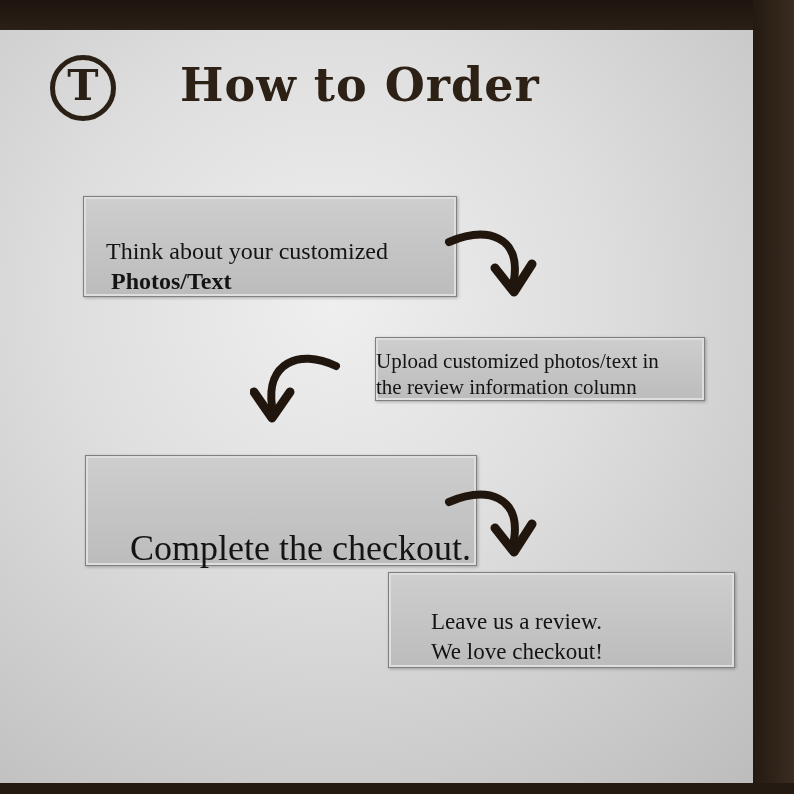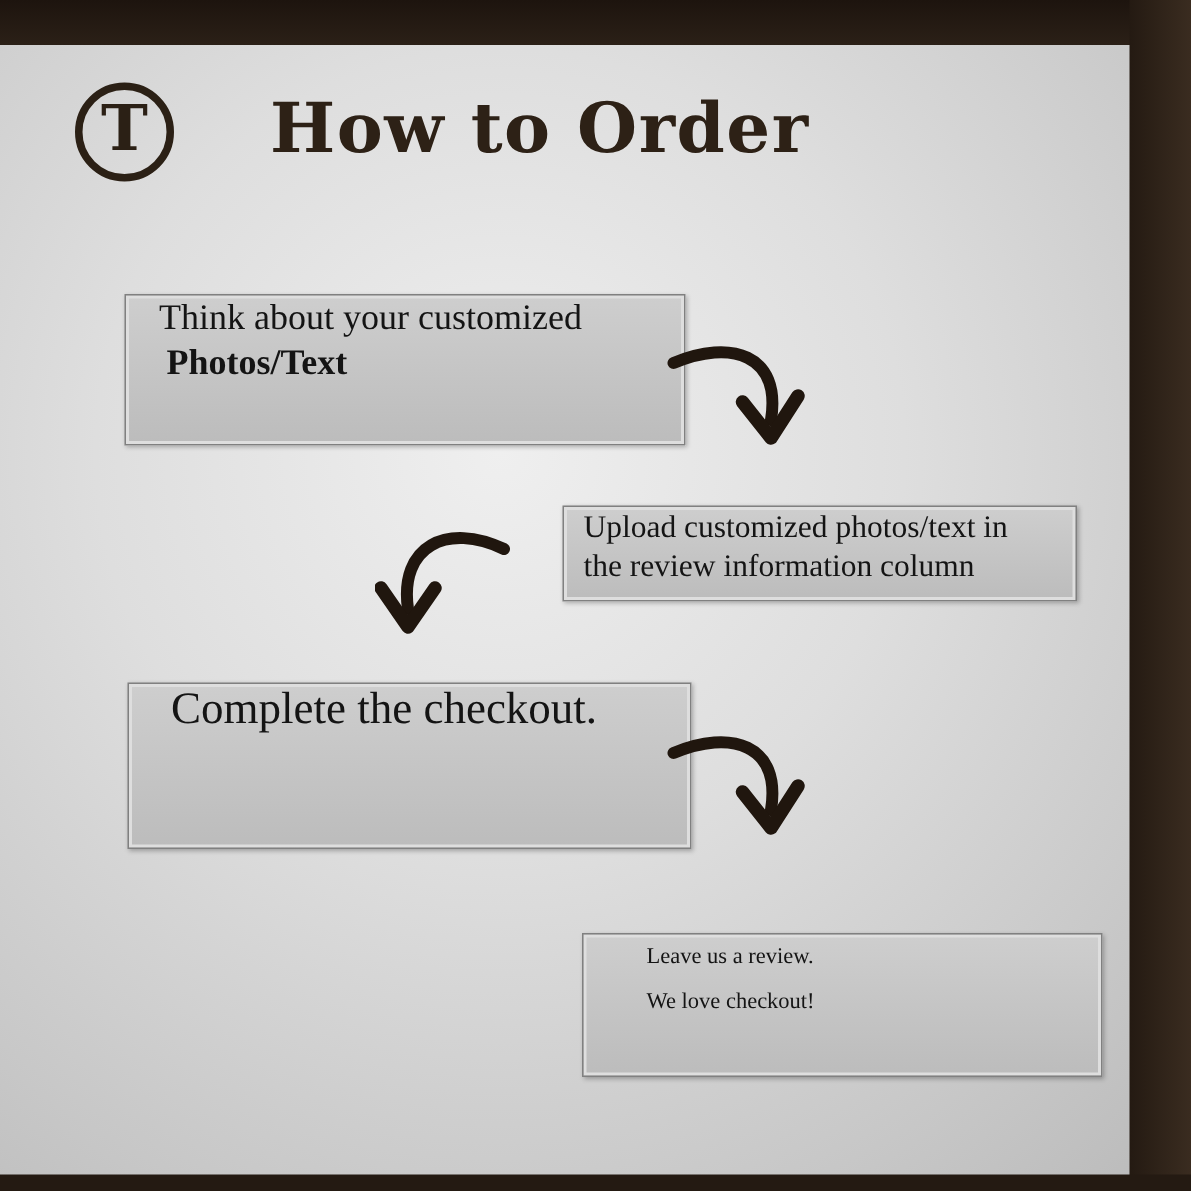--- a/index.html
+++ b/index.html
@@ -59,39 +59,39 @@
   }
   
   .box {
     position: absolute;
     background: linear-gradient(180deg, #cecece, #bcbcbc);
     border: 1px solid #808080;
     box-shadow: inset 0 0 0 2px #dedede, 1px 1px 3px rgba(0,0,0,0.28);
     color: #141414;
     display: flex;
     flex-direction: column;
-    justify-content: flex-start;
+    justify-content: flex-end;
   }
   .box .line { white-space: nowrap; }
   .box1 {
     left: 83px; top: 196px; width: 350px; height: 99px;
     padding-left: 22px; font-size: 24px; line-height: 30px;
   }
   .box1 .line2 { padding-left: 5px; font-weight: bold; }
   .box2 {
     left: 375px; top: 337px; width: 328px; height: 62px;
-    padding-left: 13px; font-size: 21px; line-height: 26px;
+    font-size: 21px; line-height: 26px;
   }
   .box3 {
     left: 85px; top: 455px; width: 346px; height: 109px;
-    padding-left: 28px; font-size: 30px; line-height: 34px;
+    padding-left: 44px; font-size: 36px; line-height: 34px;
   }
   .box4 {
-    left: 388px; top: 622px; width: 303px; height: 94px;
-    padding-left: 42px; font-size: 15px; line-height: 30px;
+    left: 388px; top: 572px; width: 303px; height: 94px;
+    padding-left: 42px; font-size: 23px; line-height: 30px;
   }
   
   .arrow { position: absolute; }
   .arrow path {
     fill: none;
     stroke: #20160e;
     stroke-width: 8;
     stroke-linecap: round;
     stroke-linejoin: round;
   }

